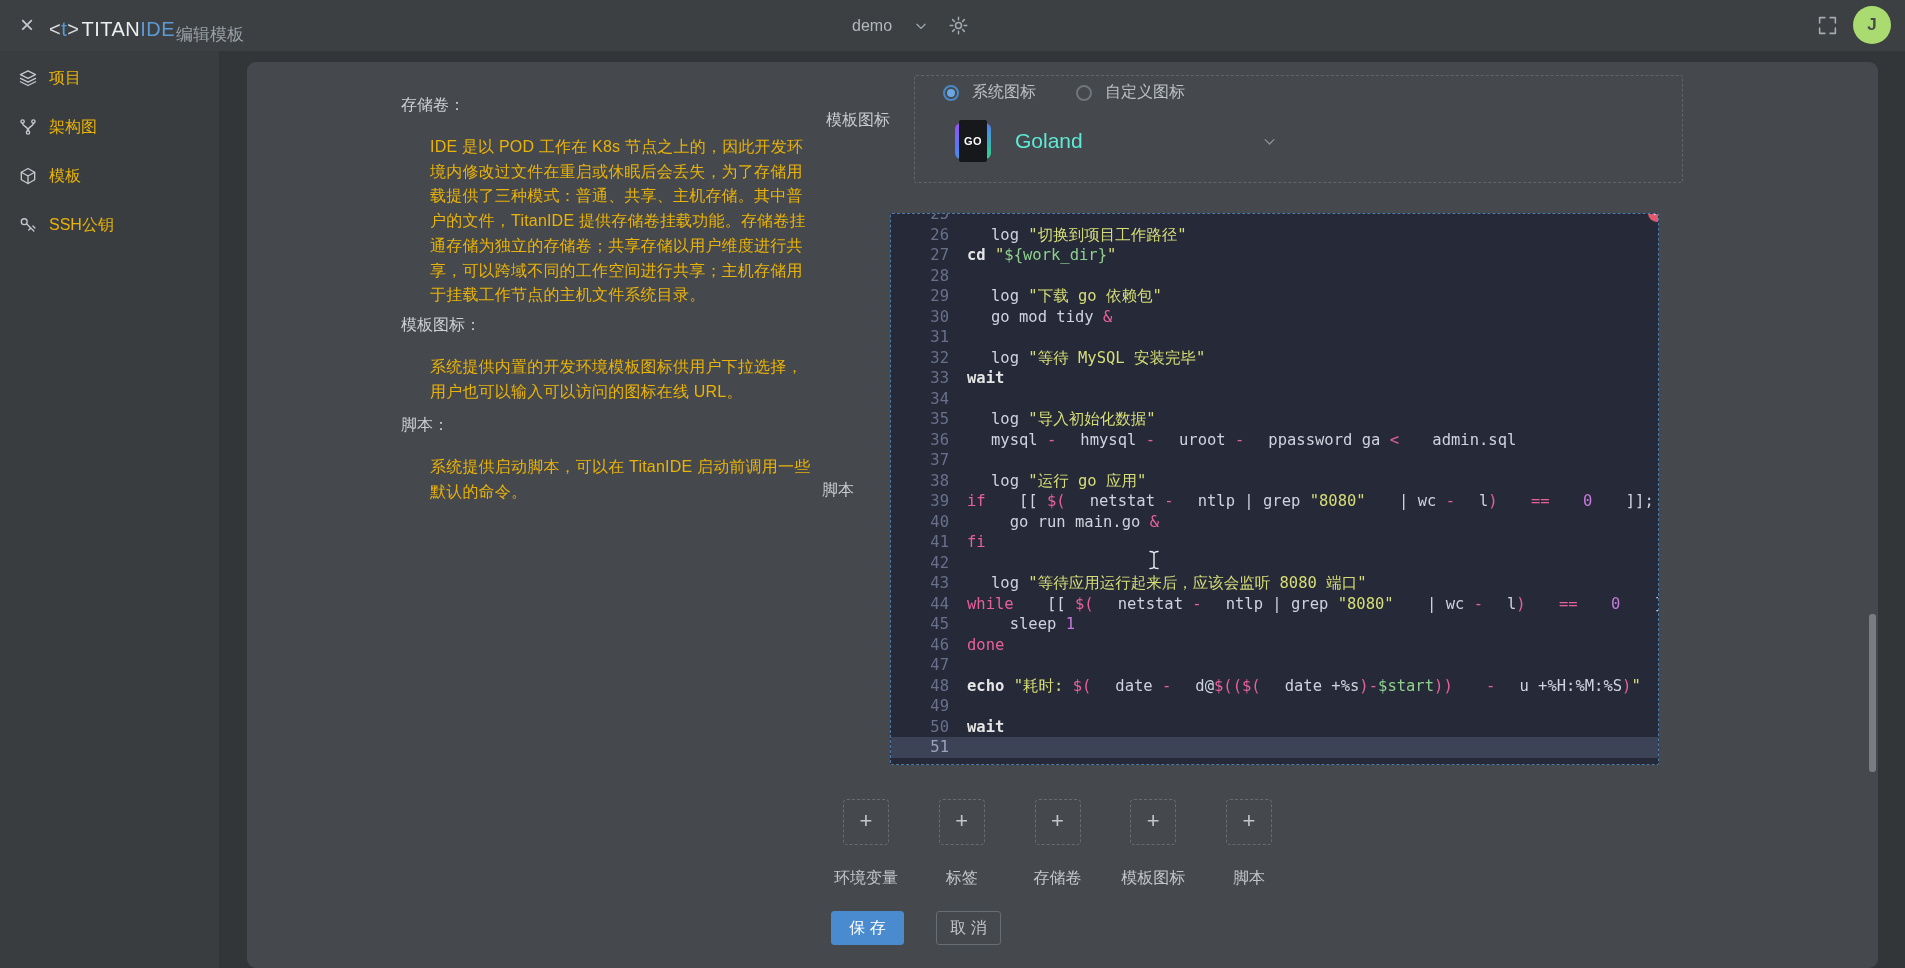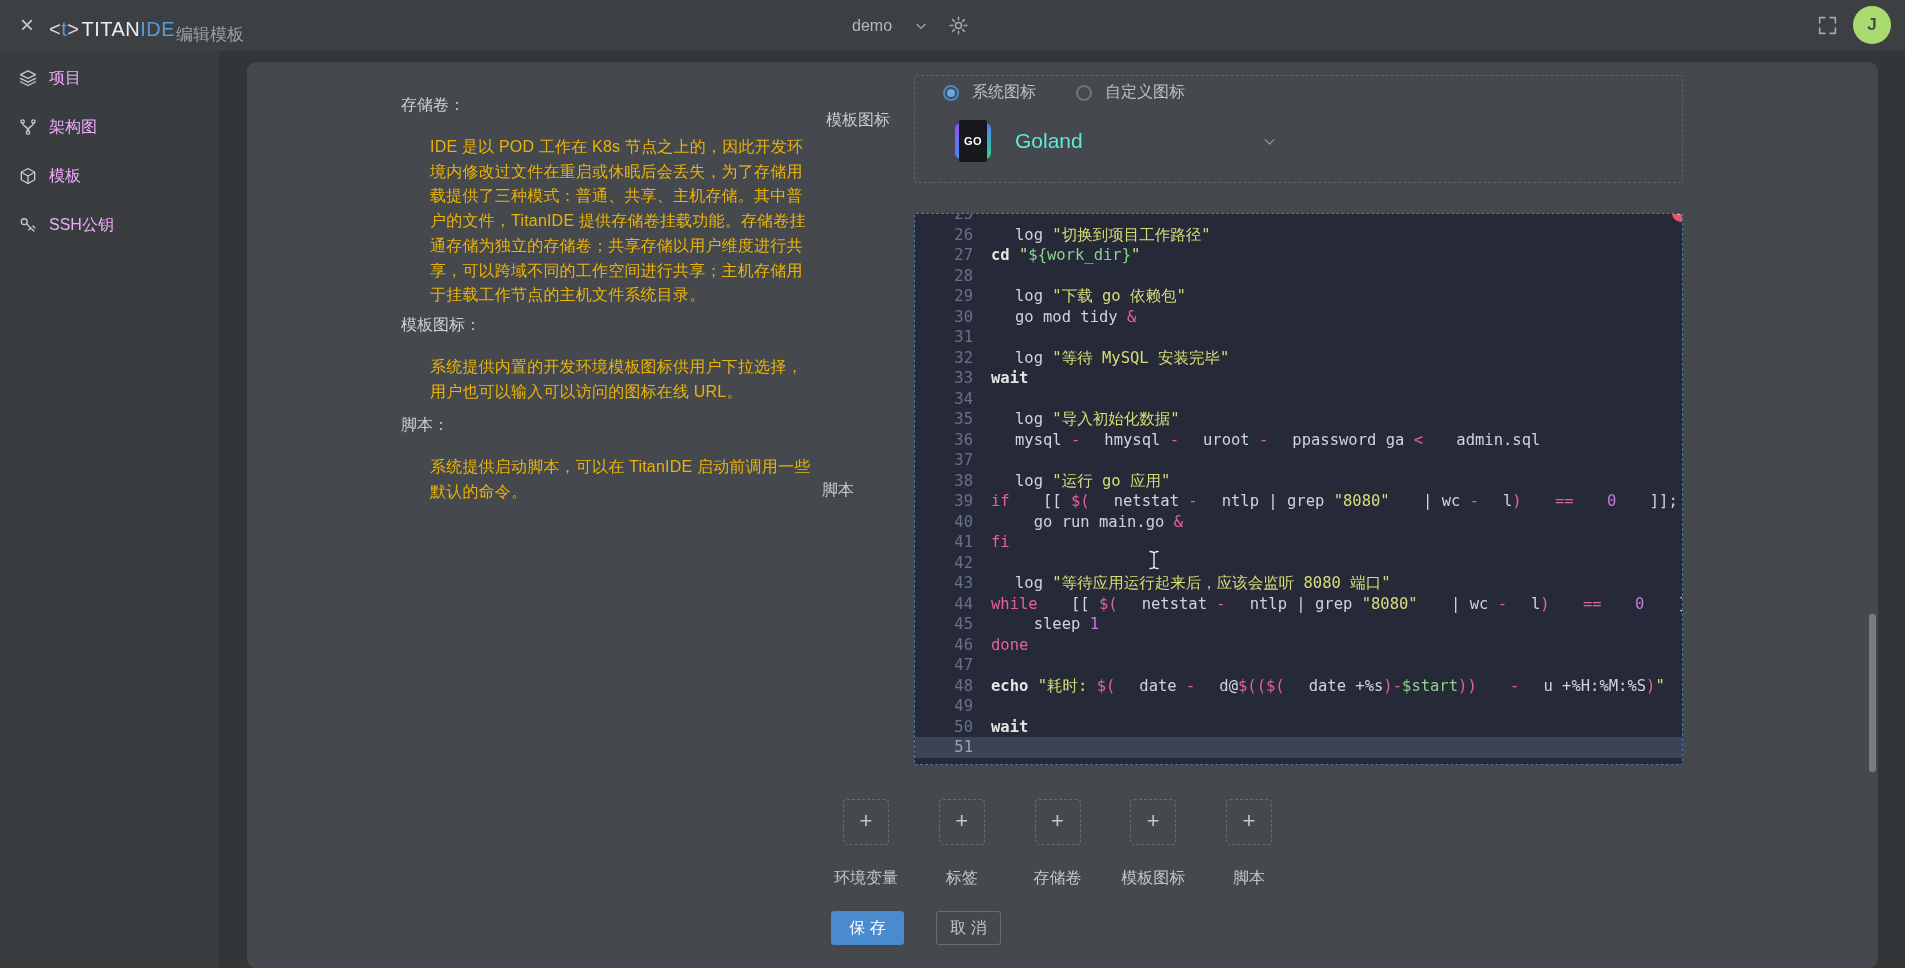--- a/index.html
+++ b/index.html
@@ -24,21 +24,21 @@
   .avatar { position:absolute; left:1853px; top:6px; width:38px; height:38px; border-radius:50%;
             background:#a9db70; color:#474b4e; font-weight:bold; font-size:17px;
             display:flex; align-items:center; justify-content:center; cursor:pointer; }
 
   
   .sidebar { position:absolute; left:0; top:51px; width:219px; height:917px; background:#393d40; z-index:4; }
   #side-items { padding-top:15px; }
   .side-item { height:24px; margin-bottom:25px; display:flex; align-items:center; cursor:pointer; }
   .s-ic { width:20px; height:20px; margin-left:18px; color:#c5c9ce; display:inline-flex; }
   .s-ic svg { width:20px; height:20px; }
-  .s-lb { margin-left:11px; font-size:16px; color:#f0abfc; }
+  .s-lb { margin-left:11px; font-size:16px; color:#eab308; }
 
   
   .panel { position:absolute; left:247px; top:62px; width:1631px; height:906px; background:#45484c;border-radius:9px; }
 
   
   .docs { position:absolute; left:154px; top:33px; width:420px; }
   .doc-sec { position:absolute; left:0; }
   .doc-h { font-size:16px; color:#ccd0d5; white-space:nowrap; }
   .doc-lines { position:absolute; left:29px; top:40px; }
   .doc-line { font-size:16px; color:#eab308; line-height:24.7px; white-space:nowrap; letter-spacing:.2px; }
@@ -61,21 +61,21 @@
   .sel-row { position:absolute; left:40px; top:47px; width:322px; height:36px; display:flex; align-items:center; cursor:pointer; }
   .goland-badge { width:36px; height:36px; border-radius:6px; flex:0 0 36px;
                   background:linear-gradient(140deg,#9d4ef5 0%,#4e7ff7 45%,#30d980 100%);
                   display:flex; align-items:center; justify-content:center; }
   .goland-badge i { font-style:normal; background:#17181c; color:#fff; font-weight:bold; font-size:11px;
                     padding:15px 5px; border-radius:2px; letter-spacing:.5px; }
   .sel-val { margin-left:24px; font-size:21px; color:#5eead4; }
   .sel-chev { margin-left:auto; color:#8d9298; display:inline-flex; }
 
   
-  .editor { position:absolute; left:667px; top:151px; width:769px; height:552px;
+  .editor { position:absolute; left:643px; top:151px; width:769px; height:552px;
             background:#262a38; border:1px dashed #4e79a6; border-radius:2px; overflow:hidden; }
   .code-lines { margin-top:-10px; }
   .crow { display:flex; height:20.5px; line-height:20.5px;
           font-family:"DejaVu Sans Mono","Liberation Mono",monospace; font-size:15.5px; white-space:pre; }
   .crow .ln { flex:0 0 58px; text-align:right; color:#68708c; }
   .crow .cd { margin-left:18px; }
   .crow.current { background:#3c4357; }
   .crow.current .ln { color:#9ba3bd; }
   .tk-t { color:#ced3df;margin-left:24px; }
   .tk-s { color:#d7de76; }

